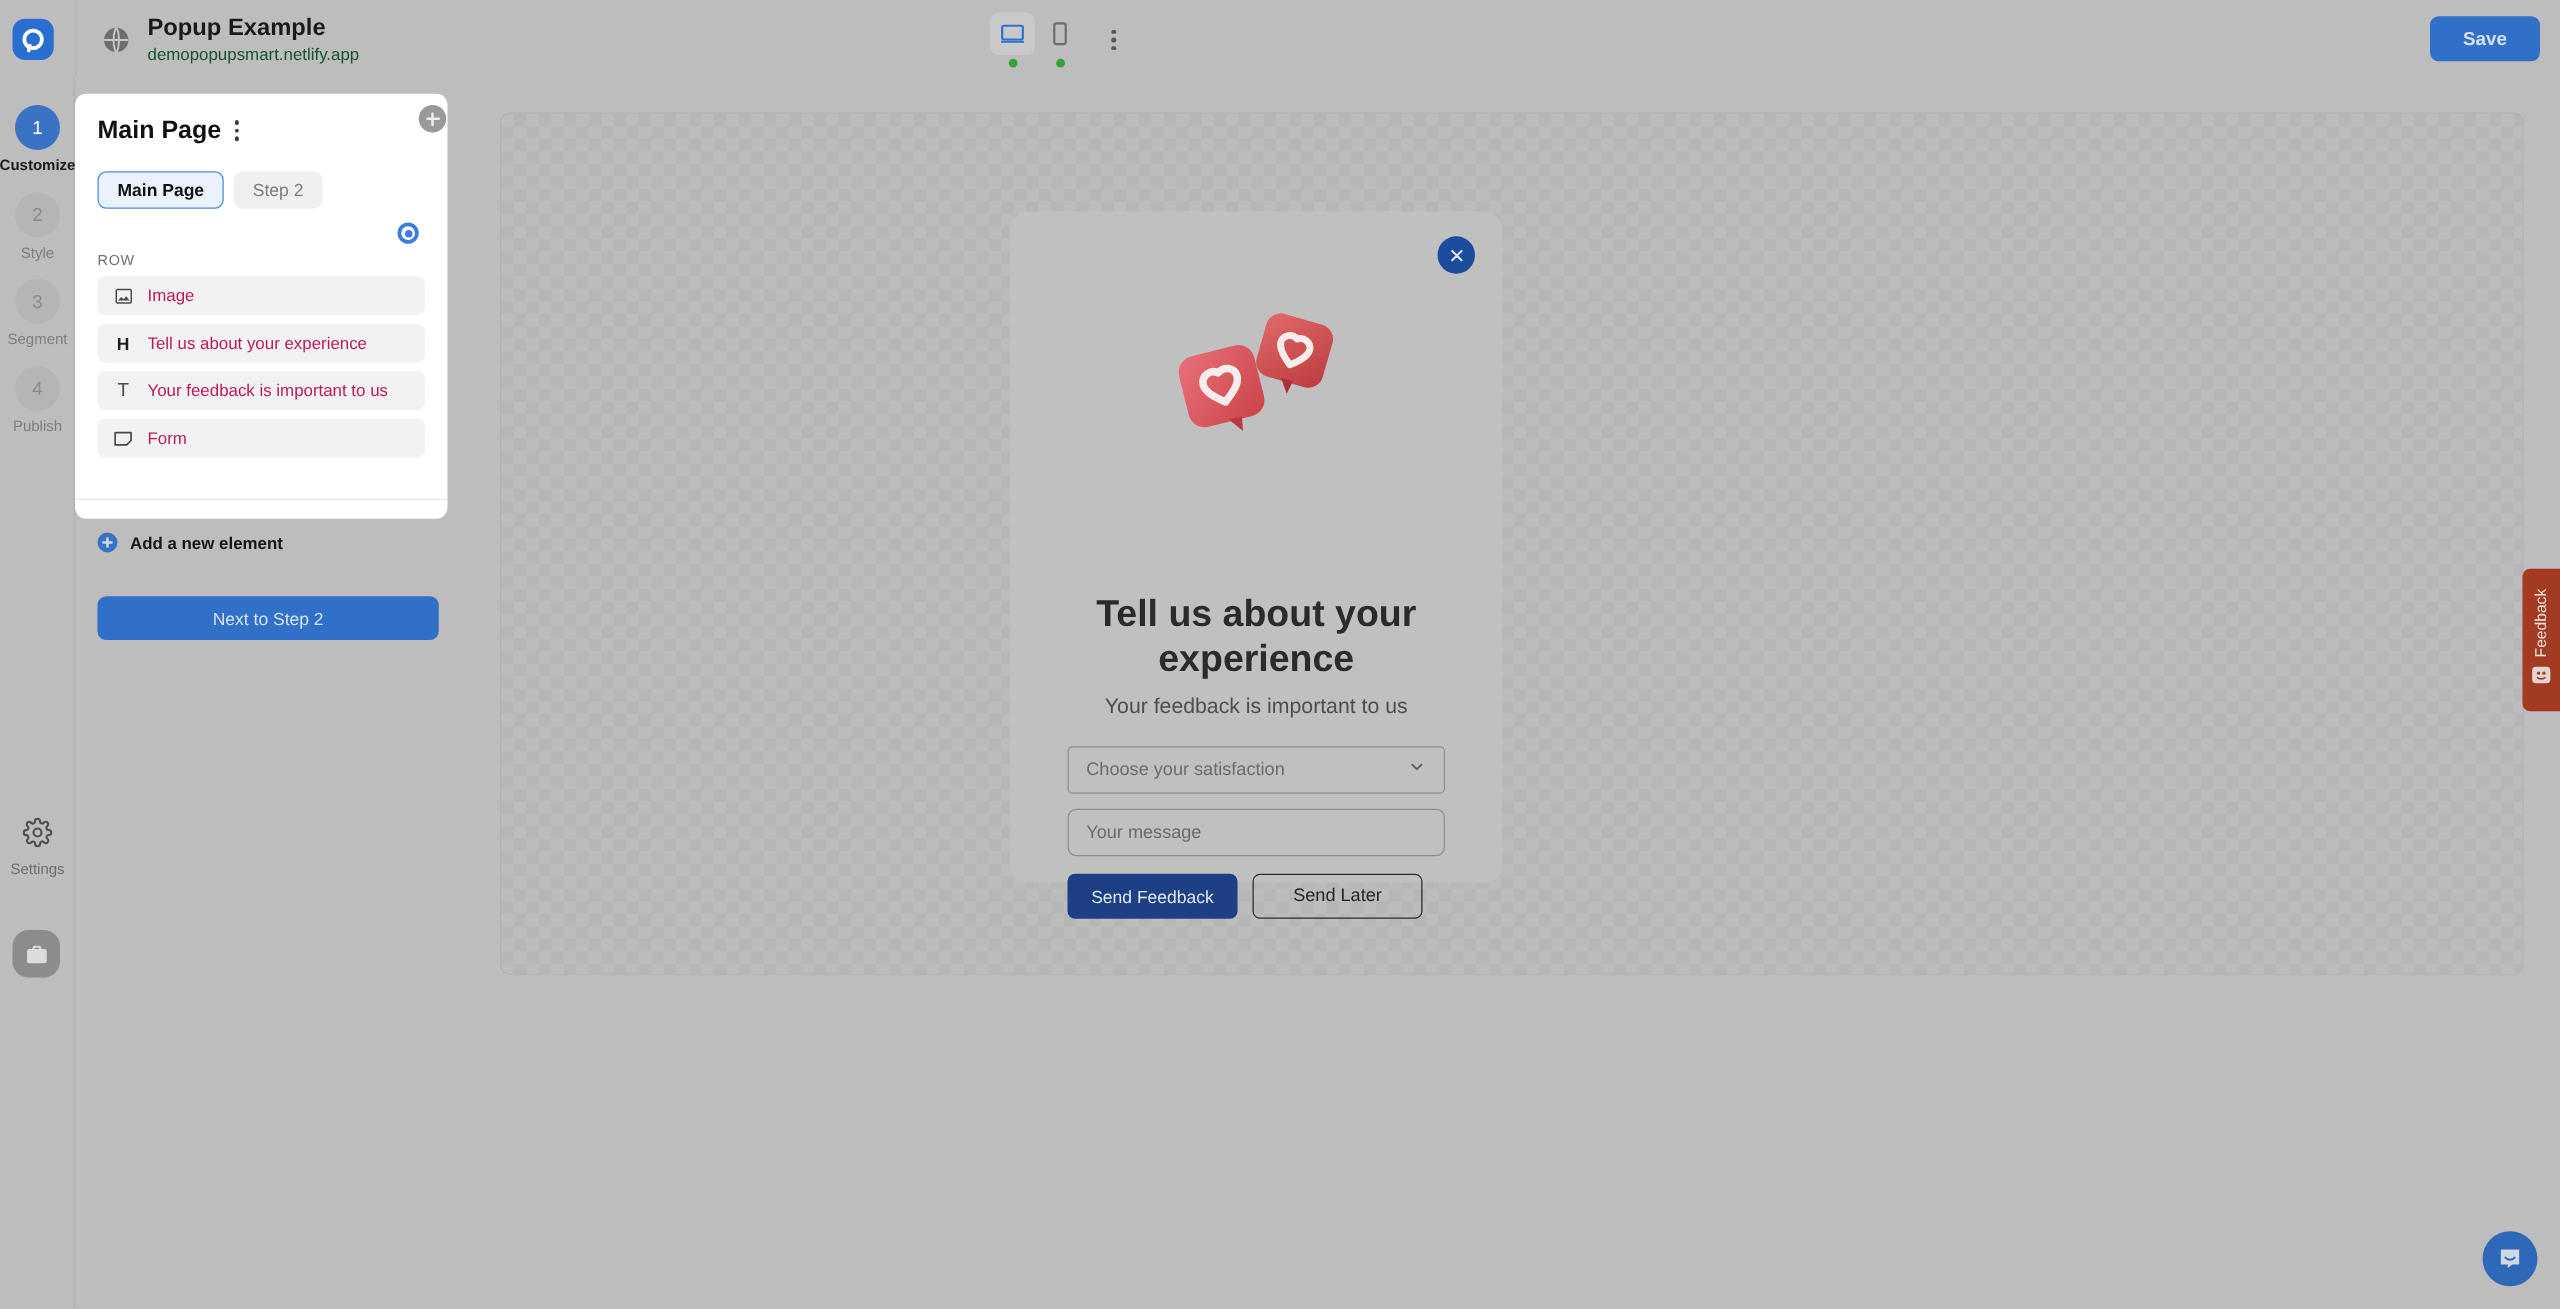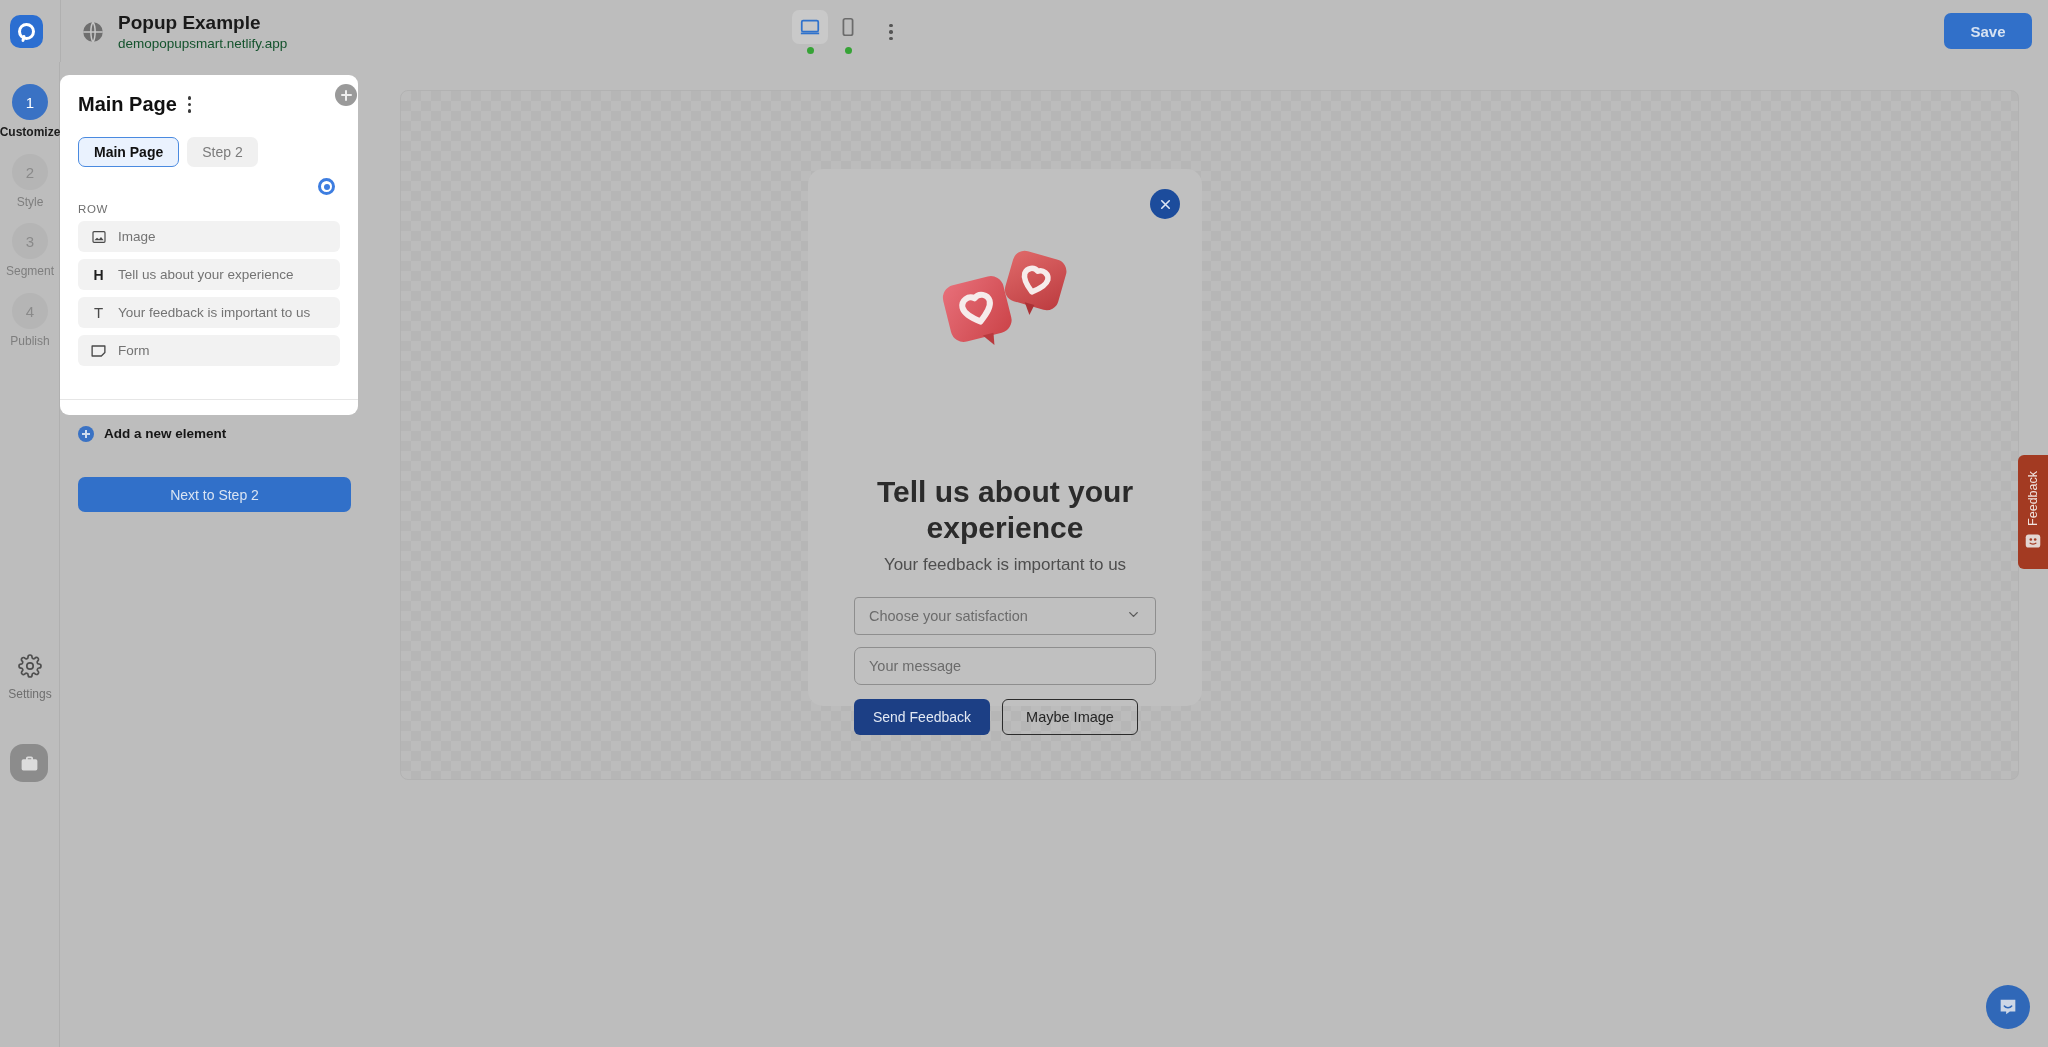--- a/index.html
+++ b/index.html
@@ -153,27 +153,27 @@
   }
   #element-list { position: absolute; left: 18px; top: 146px; width: 262px; display: flex; flex-direction: column; gap: 7px; }
   .element-row {
     height: 31px; background: #f2f2f2; border-radius: 6px;
     display: flex; align-items: center; gap: 11px; padding: 0 12px;
     cursor: pointer;
   }
   .element-icon { width: 17px; display: flex; align-items: center; justify-content: center; flex: 0 0 17px; }
   .element-icon-letter { font-size: 14px; font-weight: bold; color: #1f1f1f; }
   .element-icon-letter.light { font-weight: normal; color: #4a4a4a; font-size: 15px; }
-  .element-label { font-size: 13.5px; color: #737373; white-space: nowrap; overflow: hidden; }
+  .element-label { font-size: 13.5px; color: #be185d; white-space: nowrap; overflow: hidden; }
 
   #card-divider { position: absolute; left: 0; top: 324px; width: 298px; height: 1px; background: #e6e6e6; }
 
   #add-element-link {
     position: absolute; left: 18px; top: 364px;
-    display: flex; align-items: flex-start; gap: 10px; cursor: pointer;
+    display: flex; align-items: center; gap: 10px; cursor: pointer;
   }
   #add-element-plus {
     width: 16px; height: 16px; border-radius: 50%; background: #3a72c4;
     display: flex; align-items: center; justify-content: center; position: relative;
   }
   #add-element-plus::before, #add-element-plus::after {
     content: ""; position: absolute; background: #cfdcee;
   }
   #add-element-plus::before { width: 8px; height: 1.8px; }
   #add-element-plus::after { width: 1.8px; height: 8px; }
@@ -480,21 +480,21 @@
           </svg>
         </span>
       </div>
 
       <div id="popup-textinput">
         <span id="popup-textinput-label">Your message</span>
       </div>
 
       <div id="popup-actions">
         <button id="send-feedback-button">Send Feedback</button>
-        <button id="maybe-later-button">Maybe Image</button>
+        <button id="maybe-later-button">Send Later</button>
       </div>
     </div>
 
   </div>
 </div>
 
 <div id="feedback-tab">
   <span id="feedback-tab-label">Feedback</span>
   <span>
     <svg width="18" height="16" viewBox="0 0 24 22">

